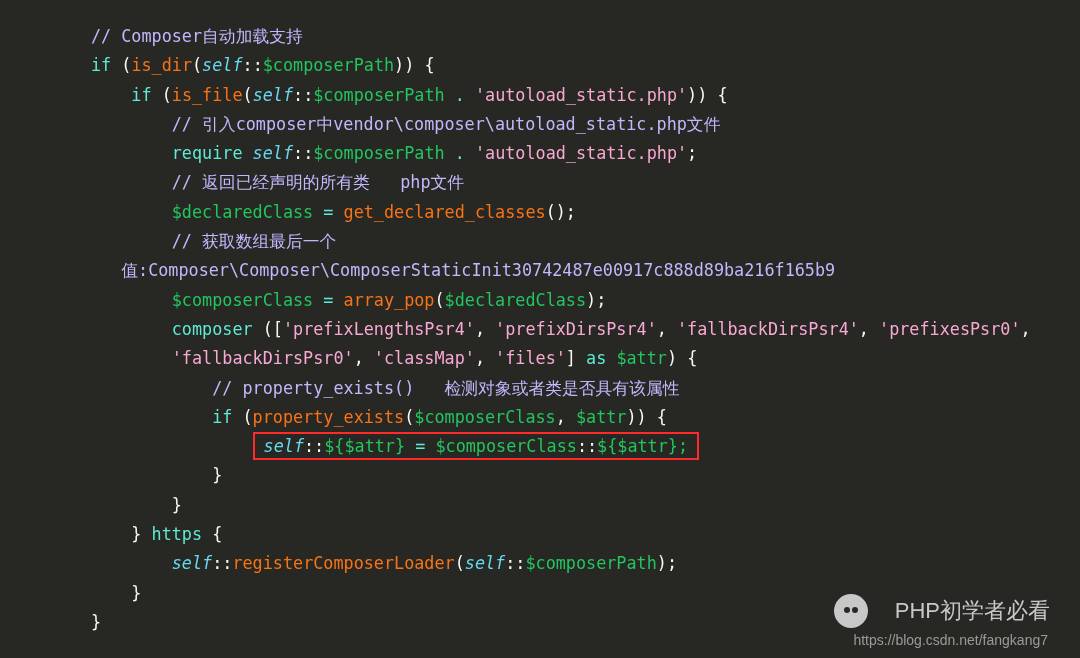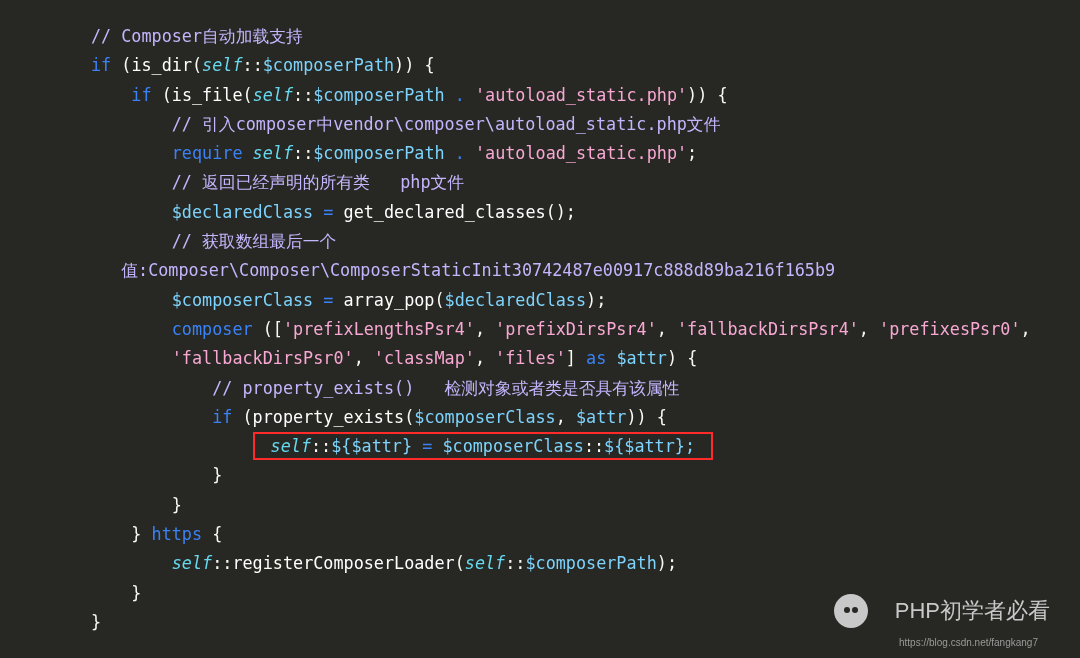--- a/index.html
+++ b/index.html
@@ -6,41 +6,41 @@
   html,body { width:1080px; height:658px; background:#272823; overflow:hidden; }
   pre.code {
     font-family: Consolas, "DejaVu Sans Mono", Menlo, monospace;
     font-size:16.8px;
     line-height:29.3px;
     color:#f8f8f2;
     white-space:pre;
     padding:22px 0 0 0;
   }
   .cmt { color:#c4b5fd; }
-  .kw  { color:#3b82f6; }
+  .kw  { color:#5eead4; }
   .it  { font-style:italic;margin-top:8px; }
-  .fn  { color:#ffffff; }
-  .var { color:#7dd3fc; }
+  .fn  { color:#f97316; }
+  .var { color:#22c55e; }
   .str { color:#f9a8d4; }
   .pun { color:#f8f8f2; }
   .self { color:#66d9ef; font-style:italic; }
 
-  .hl { border:2px solid #ff2a2a; padding:1px 16px; display:inline-block; line-height:22px; }
+  .hl { border:2px solid #ff2a2a; padding:1px 9px; display:inline-block; line-height:22px; }
 
   .watermark {
     position:absolute; right:30px; bottom:30px; text-align:right;
     color:#c8c8c8; font-family:"Helvetica Neue", Arial, sans-serif;
     display:flex; align-items:center; gap:10px;
   }
   .wm-icon { width:34px; height:34px; border-radius:50%; background:#c8c8c8; position:relative; }
   .wm-icon::before, .wm-icon::after { content:""; position:absolute; background:#272823; border-radius:50%; }
   .wm-icon::before { width:6px; height:6px; left:10px; top:13px; }
   .wm-icon::after  { width:6px; height:6px; right:10px; top:13px; }
   .wm-text { font-size:22px; font-weight:400;margin-left:17px; }
-  .wm-url  { position:absolute; right:42px; bottom:10px; font-size:10px; color:#9a9a9a; font-family:Arial,sans-serif; }
+  .wm-url  { position:absolute; right:32px; bottom:10px; font-size:14px; color:#9a9a9a; font-family:Arial,sans-serif; }
 </style>
 </head>
 <body>
 
 <pre class="code"><span>         <span class="cmt">// Composer自动加载支持</span></span>
 <span>         <span class="kw">if</span> <span class="pun">(</span><span class="fn">is_dir</span><span class="pun">(</span><span class="self it">self</span><span class="pun">::</span><span class="var">$composerPath</span><span class="pun">)) {</span></span>
 <span>             <span class="kw">if</span> <span class="pun">(</span><span class="fn">is_file</span><span class="pun">(</span><span class="self it">self</span><span class="pun">::</span><span class="var">$composerPath</span> <span class="kw">.</span> <span class="str">'autoload_static.php'</span><span class="pun">)) {</span></span>
 <span>                 <span class="cmt">// 引入composer中vendor\composer\autoload_static.php文件</span></span>
 <span>                 <span class="kw">require</span> <span class="self it">self</span><span class="pun">::</span><span class="var">$composerPath</span> <span class="kw">.</span> <span class="str">'autoload_static.php'</span><span class="pun">;</span></span>
 <span>                 <span class="cmt">// 返回已经声明的所有类   php文件</span></span>

